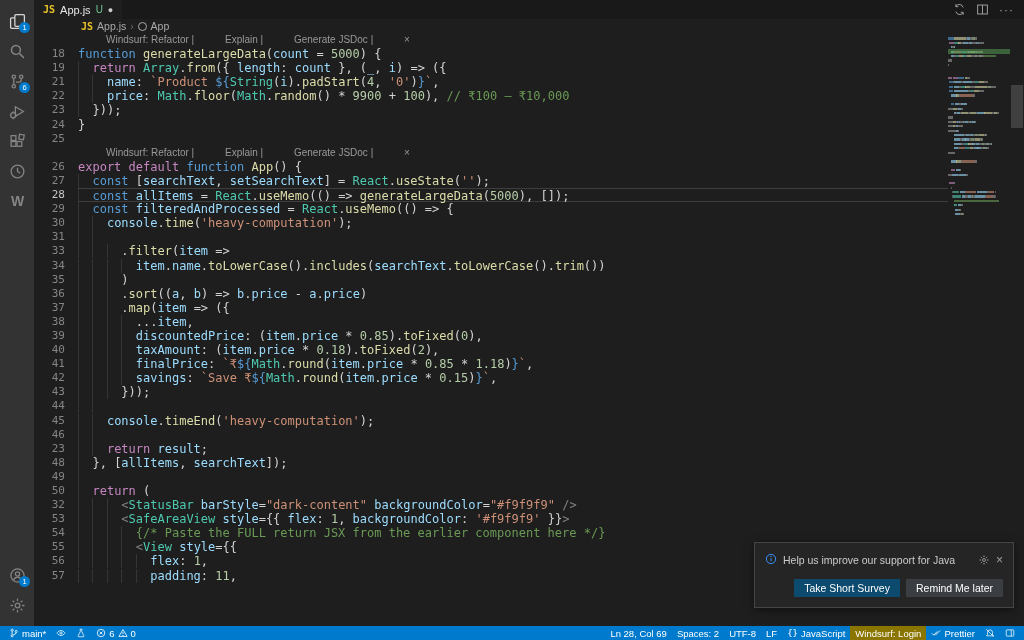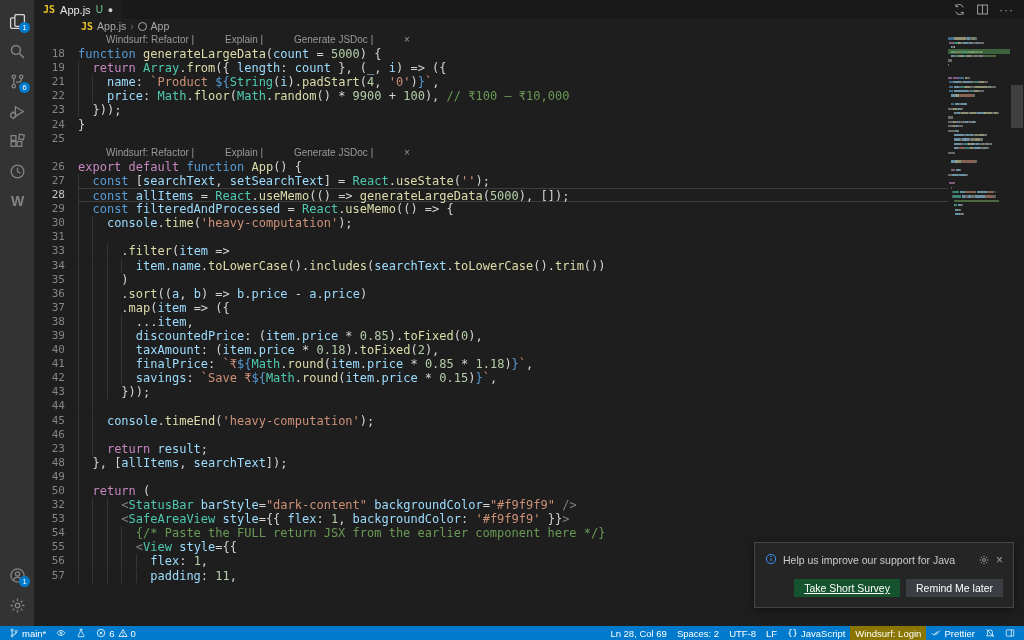--- a/index.html
+++ b/index.html
@@ -80,21 +80,21 @@
                   border:1px solid #454545; box-shadow:0 2px 8px rgba(0,0,0,.5); z-index:5;
                   padding:8px 10px 10px; }
   .notif-top { display:flex; align-items:center; gap:6px; }
   .notif-msg { font-size:10.5px; color:#cccccc; flex:1; }
   .notif-icon { color:#3794ff; flex:0 0 auto; }
   .notif-icon svg, .notif-top .tool svg { width:12px; height:12px; }
   .notif-top .tool { color:#a0a0a0; cursor:pointer; display:flex; }
   .notif-close { color:#a0a0a0; cursor:pointer; font-size:12px; line-height:12px; }
   .notif-buttons { display:flex; justify-content:flex-end; gap:6px; margin-top:10px; }
   .notif-btn { font-size:10.5px; color:#ffffff; padding:3px 10px; cursor:pointer; border:none; }
-  .btn-primary { background:#14532d;text-decoration:underline; }
+  .btn-primary { background:#0c4a6e; }
   .btn-secondary { background:#3a3d41; }
 
   
   #status-bar { height:14px; background:#007acc; display:flex; align-items:center;
                 font-size:9.5px; color:#ffffff; padding:0 4px; }
   .sb-item { display:flex; align-items:center; gap:3px; padding:0 5px; height:14px;
              cursor:pointer; white-space:nowrap; }
   .sb-item svg { width:10px; height:10px; }
   #sb-right { margin-left:auto; display:flex; align-items:center; }
   .sb-warnbg { background:#8a7500; }

